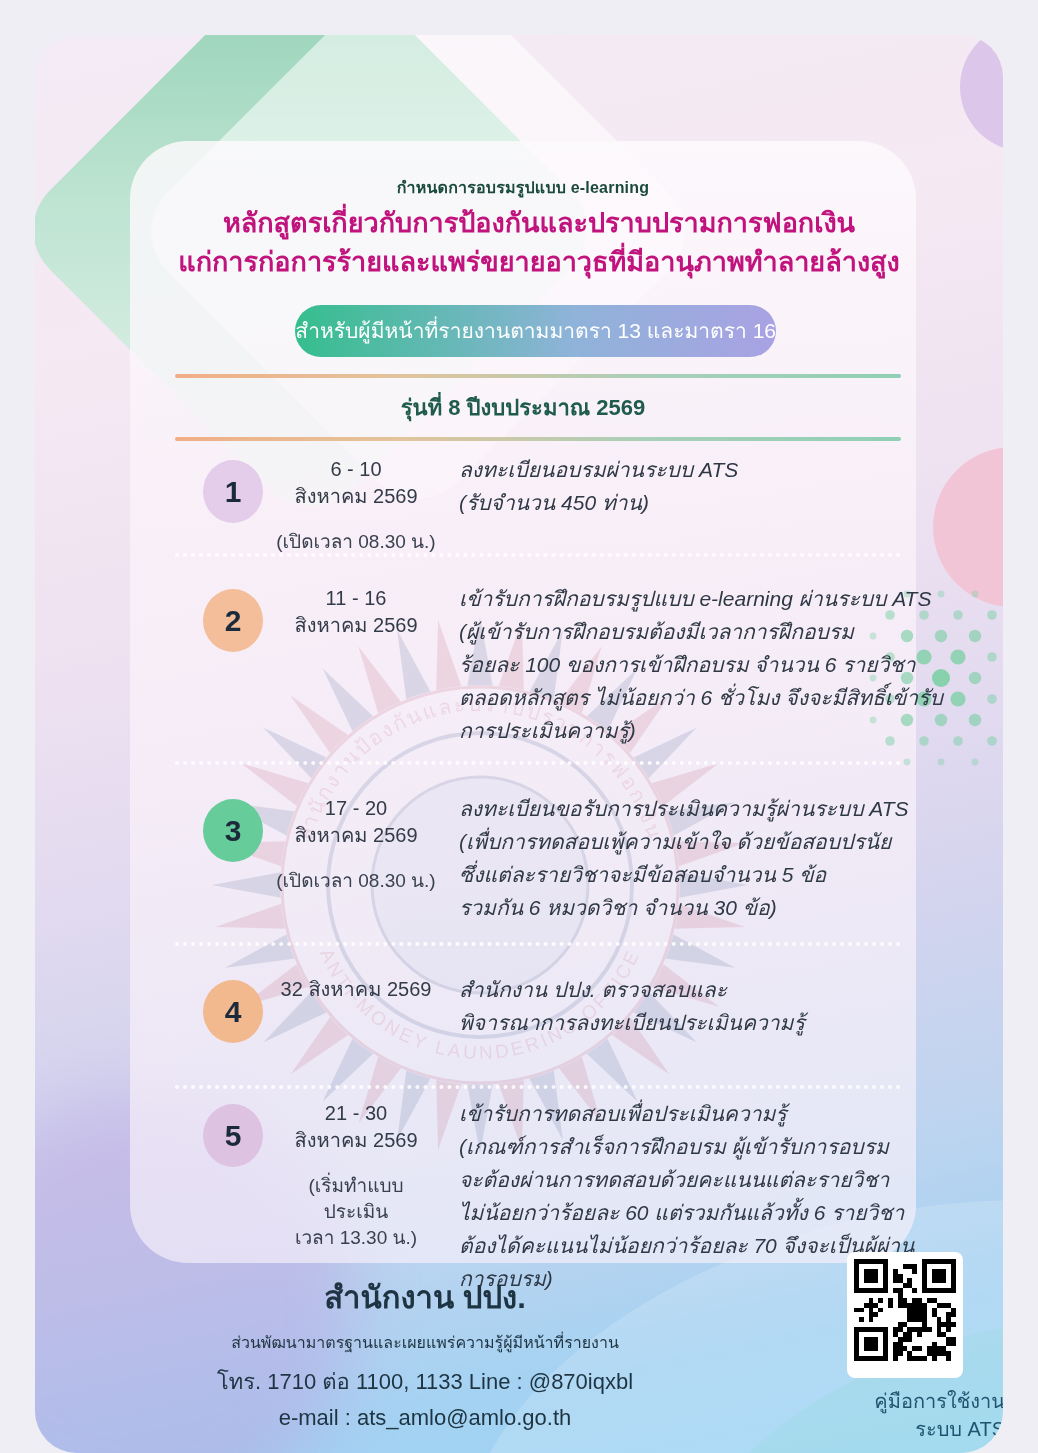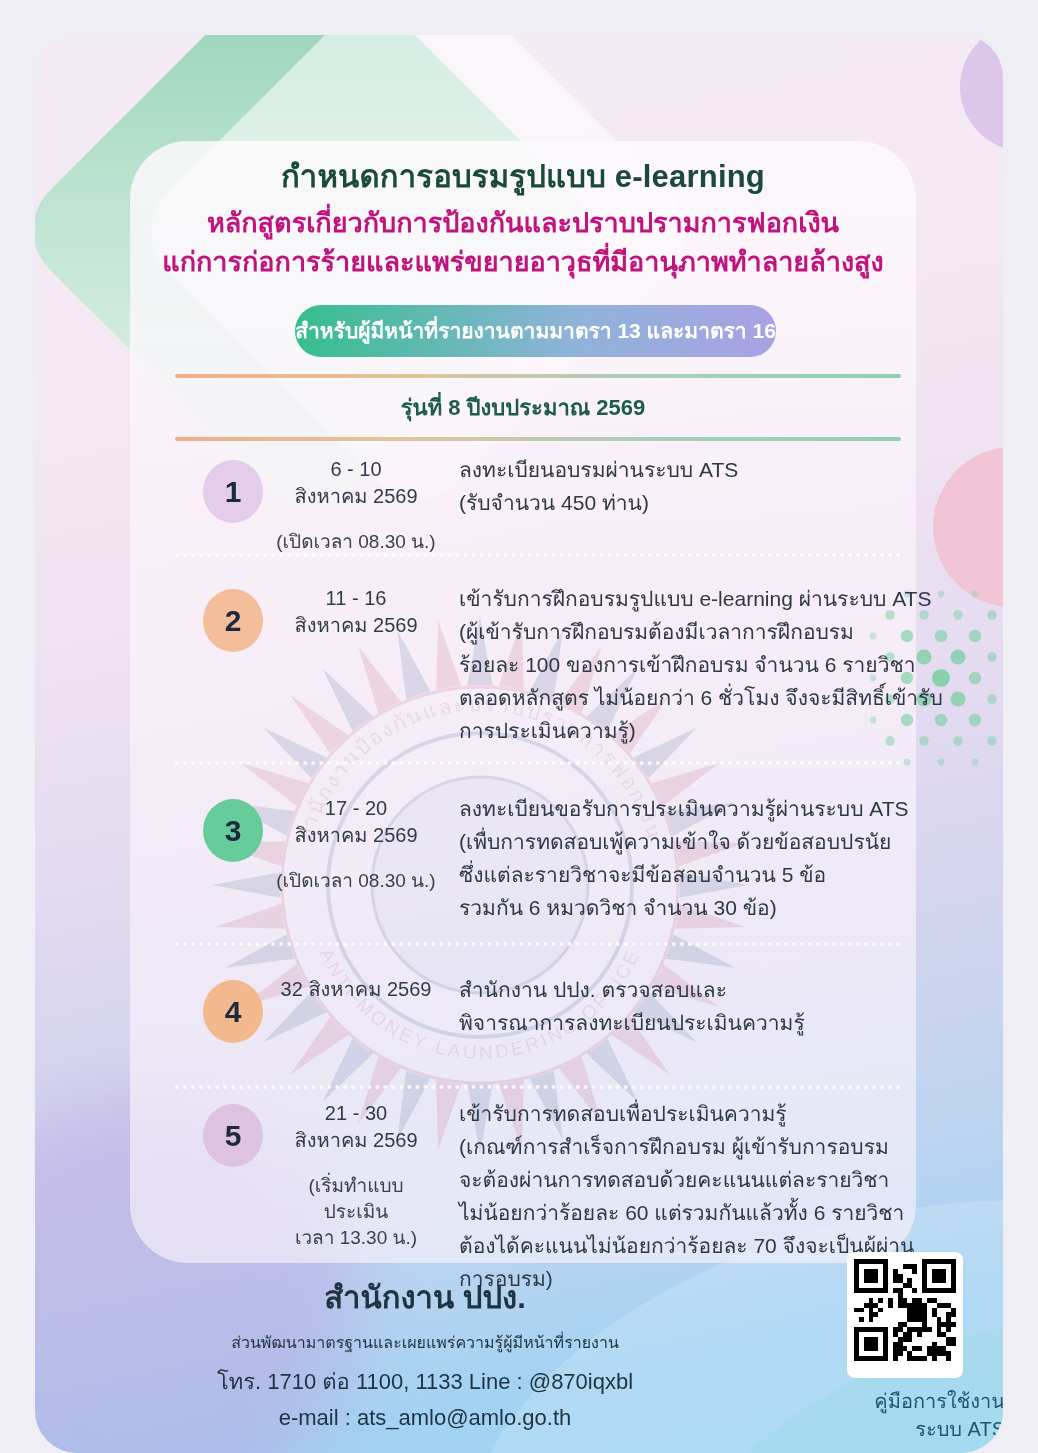--- a/index.html
+++ b/index.html
@@ -25,41 +25,41 @@
   .wave1{left:420px;top:1180px;width:900px;height:520px;background:rgba(255,255,255,.16);border-radius:50%;transform:rotate(-14deg);}
   .wave2{left:640px;top:1286px;width:760px;height:420px;background:rgba(120,220,200,.14);border-radius:50%;transform:rotate(-12deg);}
   .card{
     position:absolute;left:95px;top:106px;width:786px;height:1122px;border-radius:58px;
     background:linear-gradient(180deg,rgba(253,250,253,.84) 0%,rgba(251,243,250,.72) 35%,rgba(248,241,250,.66) 100%);
   }
   #seal{position:absolute;left:155px;top:560px;opacity:.13;pointer-events:none;}
   #dotgrid{position:absolute;left:806px;top:515px;pointer-events:none;}
   
   .htext{position:absolute;left:95px;width:786px;text-align:center;}
-  .title{top:116px;font-size:31px;font-weight:bold;color:#1B4A3C;letter-spacing:.2px;}
-  .subs{top:169px;font-size:27px;line-height:39px;font-weight:bold;color:#C1137D;}
+  .title{top:140px;font-size:16px;font-weight:bold;color:#1B4A3C;letter-spacing:.2px;}
+  .subs{top:169px;font-size:27px;line-height:39px;font-weight:bold;color:#C1137D;padding-left:16px;}
   .badge{
     position:absolute;left:260px;top:270px;width:481px;height:52px;border-radius:27px;
     background:linear-gradient(90deg,#35BE8D 0%,#8FB3D9 58%,#A9A2E3 100%);
-    color:#FFFFFF;font-size:21px;font-weight:bold;text-align:center;line-height:52px;
+    color:#FFFFFF;font-size:21px;font-weight:normal;text-align:right;line-height:52px;
   }
   .divider{position:absolute;left:140px;width:726px;height:4px;border-radius:2px;
     background:linear-gradient(90deg,#F2AE85 0%,#E3C39B 30%,#A9CFB9 65%,#8FD0B5 100%);}
   .div1{top:339px;} .div2{top:402px;}
   .session{top:355px;font-size:22px;font-weight:600;color:#205C4B;}
   
   .step{position:absolute;left:168px;width:702px;display:flex;align-items:flex-start;}
   .circle{width:60px;height:63px;border-radius:50%;flex:none;margin-top:7px;
     display:flex;align-items:center;justify-content:center;}
   .num{font-size:30px;font-weight:bold;color:#1B2B3C;}
   .datecol{width:186px;text-align:center;color:#333B49;flex:none;padding-top:3px;}
   .date-line{font-size:20px;line-height:27px;font-weight:500;}
   .notes{margin-top:19px;}
   .note-line{font-size:19px;line-height:26px;color:#39414F;}
-  .desccol{flex:1;padding-left:10px;color:#2F3845;padding-top:0;}
+  .desccol{flex:1;padding-left:10px;color:#2F3845;padding-top:0;font-style:italic;}
   .desc-line{font-size:21px;line-height:33px;white-space:nowrap;}
   .sep{position:absolute;left:140px;width:726px;border-top:4px dotted rgba(255,255,255,.85);}
   
   .footer{position:absolute;left:110px;top:1243px;width:560px;text-align:center;color:#1E3442;}
   .org{font-size:31px;font-weight:bold;line-height:40px;}
   .dept{font-size:16px;line-height:34px;margin-top:8px;}
   .phone{font-size:22px;line-height:32px;margin-top:6px;}
   .email{font-size:22px;line-height:32px;margin-top:4px;}
   .qrbox{position:absolute;left:812px;top:1217px;width:116px;height:126px;background:#FFFFFF;border-radius:8px;}
   .qrbox svg{position:absolute;left:7px;top:7px;}

